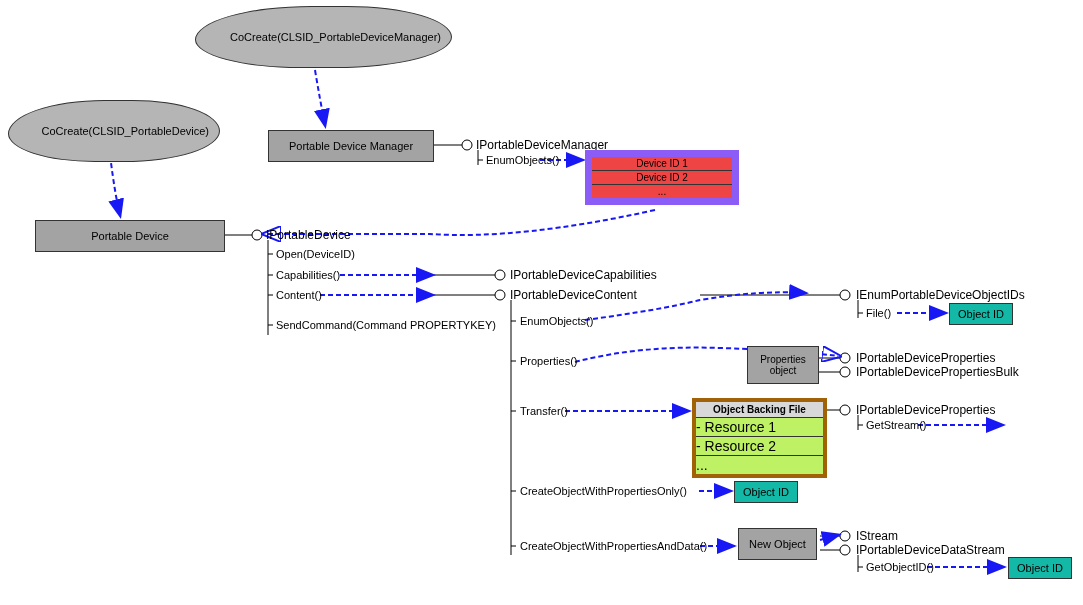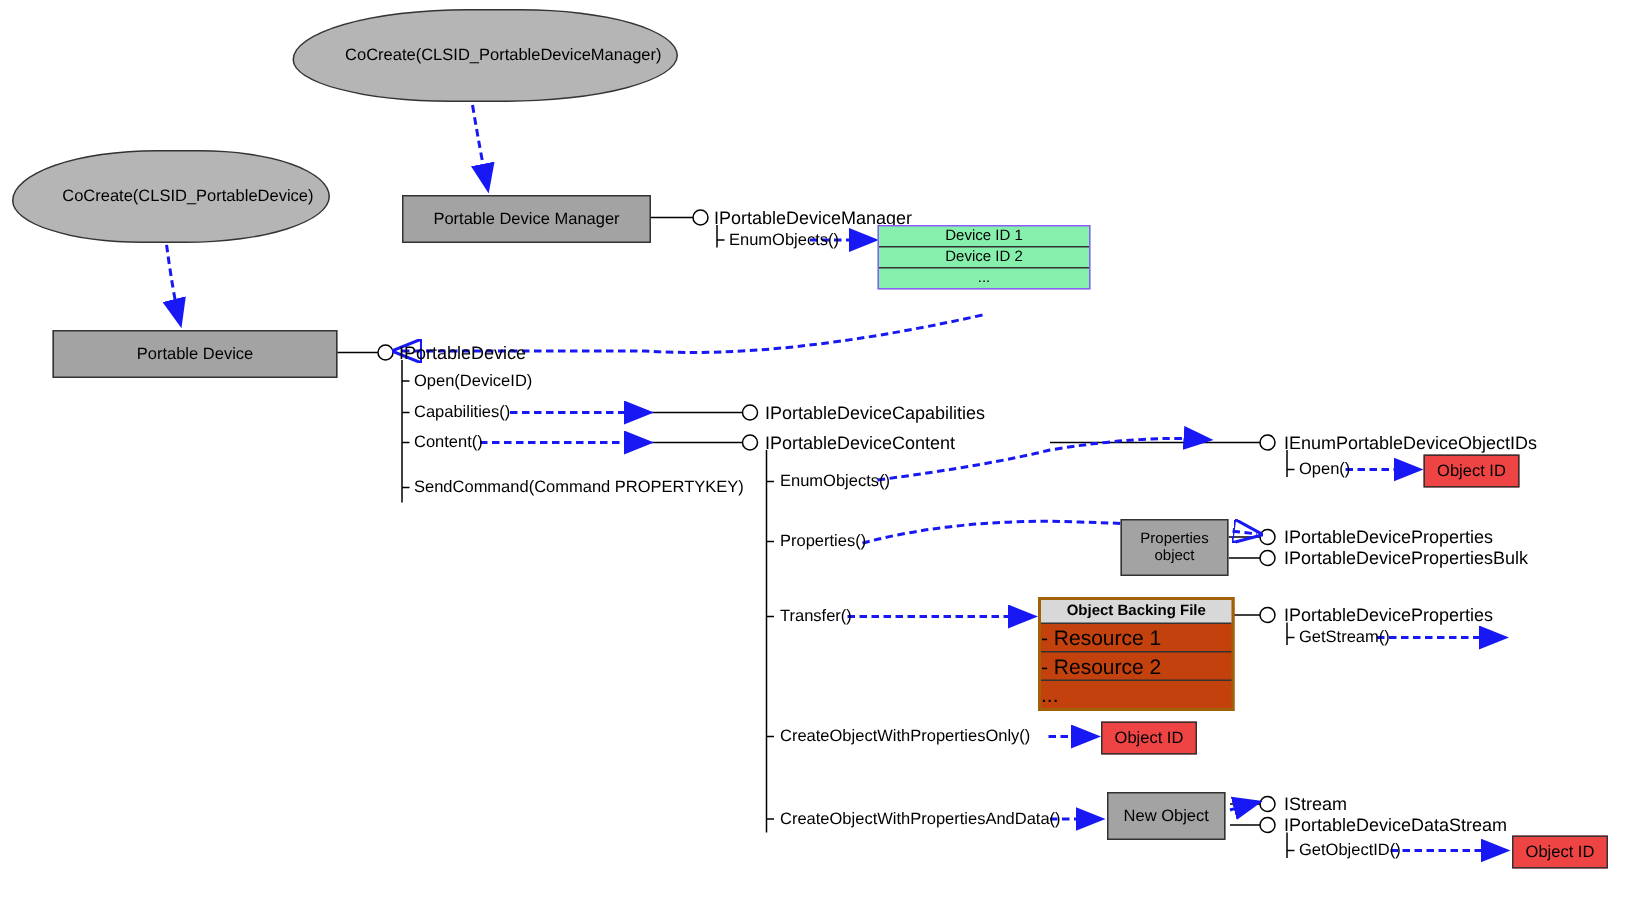--- a/index.html
+++ b/index.html
@@ -1,25 +1,25 @@
 <!DOCTYPE html>
 <html><head>
 <meta charset="utf-8">
 <style>
 body{margin:0;font-family:Arial,Helvetica,sans-serif;font-size:11px;width:1083px;height:605px;background:#fff;position:relative}
 svg{position:absolute;top:0;left:0}
 .cloud{position:absolute;background:#b5b5b5;border:1px solid #333;width:190px;height:60px;border-radius:50% 45% 50% 45%/60% 55% 55% 50%;display:flex;align-items:center;justify-content:flex-end;text-align:center;padding:0 10px}
 .box{position:absolute;background:#a3a3a3;border:1px solid #333;display:flex;align-items:center;justify-content:center;text-align:center}
-.obox{position:absolute;background:#ef4444;border:1px solid #333;display:flex;align-items:center;justify-content:center;text-align:center}
+.obox{position:absolute;background:#14b8a6;border:1px solid #333;display:flex;align-items:center;justify-content:center;text-align:center}
 .iface{position:absolute;font-weight:normal;font-size:12px}
 .meth{position:absolute;font-size:11px}
-.tbl{position:absolute;border:1px solid #8b5cf6;background:#86efac}
+.tbl{position:absolute;border:7px solid #8b5cf6;background:#ef4444}
 .tbl div{border-bottom:1px solid #333;text-align:center;padding:1px 0;font-size:10px}
 .tbl div:last-child{border-bottom:none}
-.rtbl{position:absolute;border:2px solid #a16207;background:#c2410c}
+.rtbl{position:absolute;border:4px solid #a16207;background:#bef264}
 .rtbl .hdr{background:#d8d8d8;font-weight:bold;border-bottom:1px solid #333;text-align:center;padding:2px 0;font-size:10px}
 .rtbl .row{border-bottom:1px solid #333;text-align:left;padding:1px 0;font-size:14px}
 .rtbl .row:last-child{border-bottom:none}
 </style>
 </head>
 <body>
 
 <svg width="1083" height="605" viewBox="0 0 1083 605">
 <defs>
 <marker id="ba" markerWidth="10" markerHeight="8" refX="8" refY="4" orient="auto">
@@ -128,21 +128,21 @@
 <div class="meth" style="left:486px;top:154px">EnumObjects()</div>
 <div class="meth" style="left:276px;top:248px">Open(DeviceID)</div>
 <div class="meth" style="left:276px;top:269px">Capabilities()</div>
 <div class="meth" style="left:276px;top:289px">Content()</div>
 <div class="meth" style="left:276px;top:319px">SendCommand(Command PROPERTYKEY)</div>
 <div class="meth" style="left:520px;top:315px">EnumObjects()</div>
 <div class="meth" style="left:520px;top:355px">Properties()</div>
 <div class="meth" style="left:520px;top:405px">Transfer()</div>
 <div class="meth" style="left:520px;top:485px">CreateObjectWithPropertiesOnly()</div>
 <div class="meth" style="left:520px;top:540px">CreateObjectWithPropertiesAndData()</div>
-<div class="meth" style="left:866px;top:307px">Open()</div>
+<div class="meth" style="left:866px;top:307px">File()</div>
 <div class="meth" style="left:866px;top:419px">GetStream()</div>
 <div class="meth" style="left:866px;top:561px">GetObjectID()</div>
 
 <div class="tbl" style="left:585px;top:150px;width:140px">
 <div>Device ID 1</div>
 <div>Device ID 2</div>
 <div>...</div>
 </div>
 
 <div class="rtbl" style="left:692px;top:398px;width:127px">

